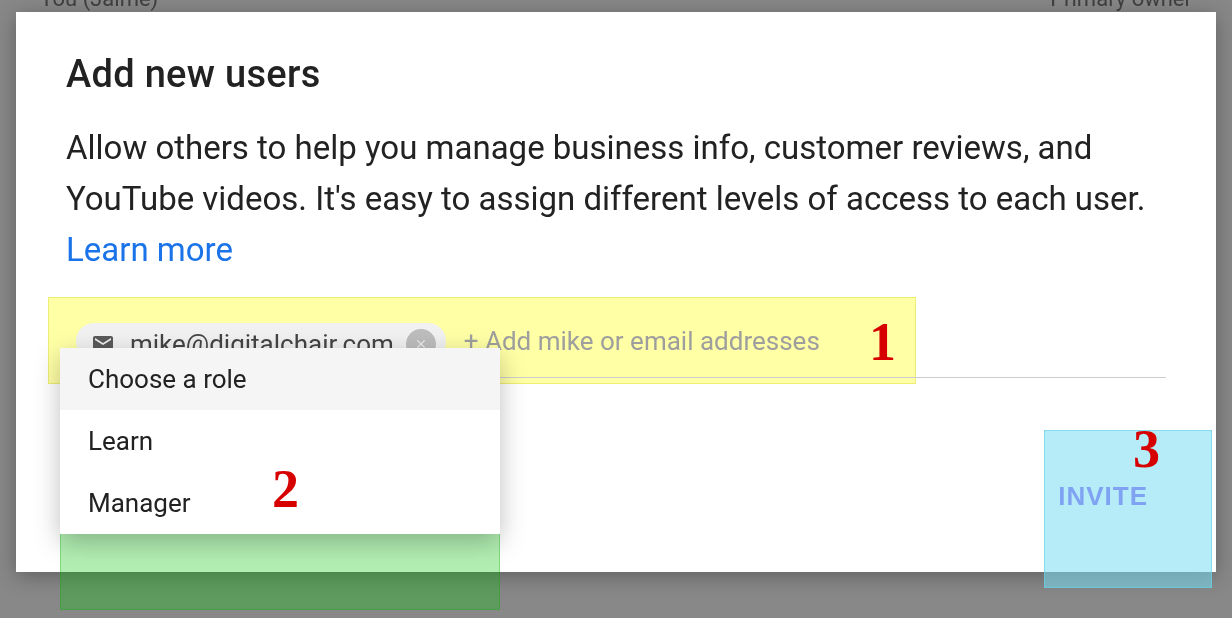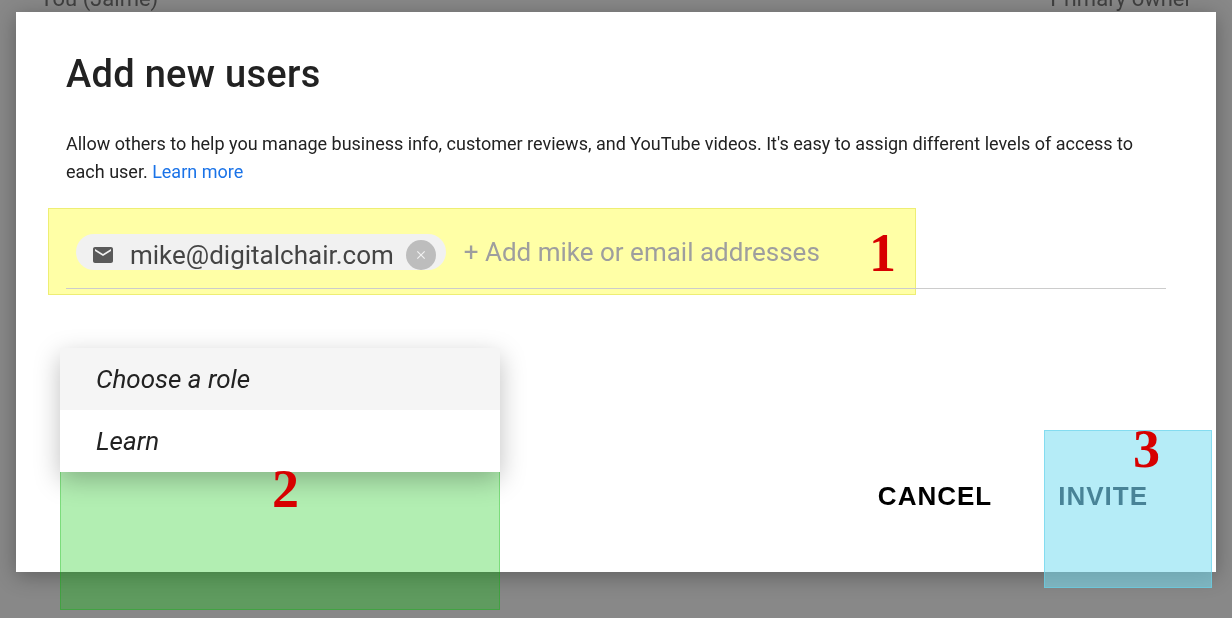--- a/index.html
+++ b/index.html
@@ -29,25 +29,25 @@
     background: #fff;
     box-shadow: 0 4px 20px rgba(0,0,0,0.3);
     padding: 40px 50px 30px 50px;
   }
 
   .modal h1 {
     font-size: 38px;
     font-weight: 500;
     color: #222;
     letter-spacing: 0.3px;
-    margin-bottom: 34px;
+    margin-bottom: 26px;
   }
 
   .modal p.desc {
-    font-size: 18px;
+    font-size: 33px;
     line-height: 1.55;
     color: #222;
     margin-bottom: 30px;
   }
   .modal p.desc a {
     color: #1a73e8;
     text-decoration: none;
   }
 
   
@@ -125,23 +125,22 @@
     color: #222;
   }
   .role-wrap {
     position: absolute;
     left: 60px;
     top: 348px;
     width: 440px;
     height: 270px;
   }
   .role-item {
-    padding: 16px 36px;
+    padding: 16px 28px;
     cursor: pointer;
-    font-style: italic;
   }
   .role-item.header {
     background: #f5f5f5;
     cursor: default;
     color: #222;
   }
 
   .footer-btns {
     position: absolute;
     right: 50px;
@@ -153,21 +152,21 @@
   .btn {
     font-size: 26px;
     font-weight: 600;
     letter-spacing: 1px;
     padding: 10px 18px;
     background: none;
     border: none;
     cursor: pointer;
   }
   .btn-cancel { color: #000; }
-  .btn-invite { color: #0f172a; }
+  .btn-invite { color: #8b5cf6; }
 
   .chip-area-wrapper { position: relative; }
   .hl-yellow-box {
     position: absolute;
     left: -18px;
     top: -8px;
     right: 250px;
     bottom: -6px;
   }
 </style>
@@ -199,28 +198,28 @@
               <path d="M19 6.41 17.59 5 12 10.59 6.41 5 5 6.41 10.59 12 5 17.59 6.41 19 12 13.41 17.59 19 19 17.59 13.41 12z"></path>
             </svg>
         </span>
       </span>
       <span class="placeholder">+ Add mike or email addresses</span>
     </div>
     <div class="ann-num" style="right:270px; top:6px;">1</div>
   </div>
 
   <div class="footer-btns">
-    <button class="btn btn-cancel">CANCEL</button>
     <button class="btn btn-invite">INVITE</button>
   </div>
 </div>
 
 <div class="role-wrap">
   <div class="ann hl-green" style="left:0; top:0; width:440px; height:262px;"></div>
   <div class="role-menu">
     <div class="role-item header">Choose a role</div>
     <div class="role-item">Learn</div>
+    <div class="role-item">Manager</div>
   </div>
   <div class="ann-num" style="left:212px; top:110px;">2</div>
 </div>
 
 <div class="ann hl-cyan" style="position:absolute; right:20px; top:430px; width:168px; height:158px;"></div>
 <div class="ann-num" style="right:72px; top:418px;">3</div>
 
 </body></html>

